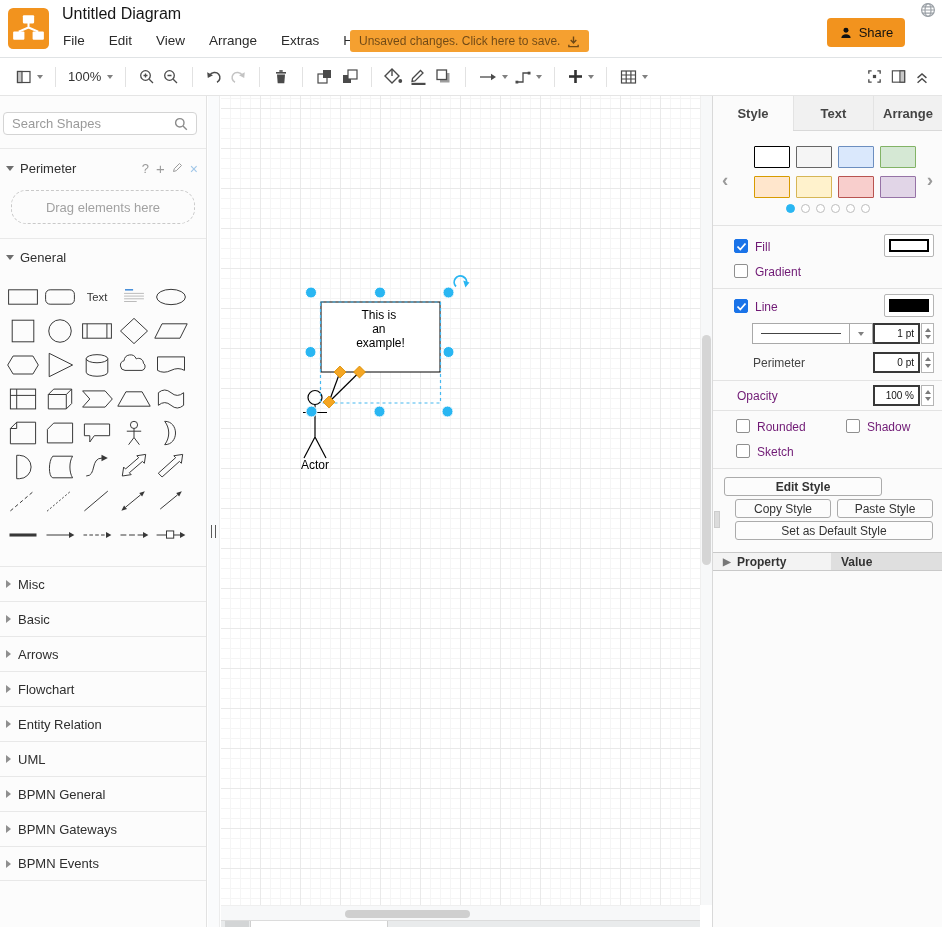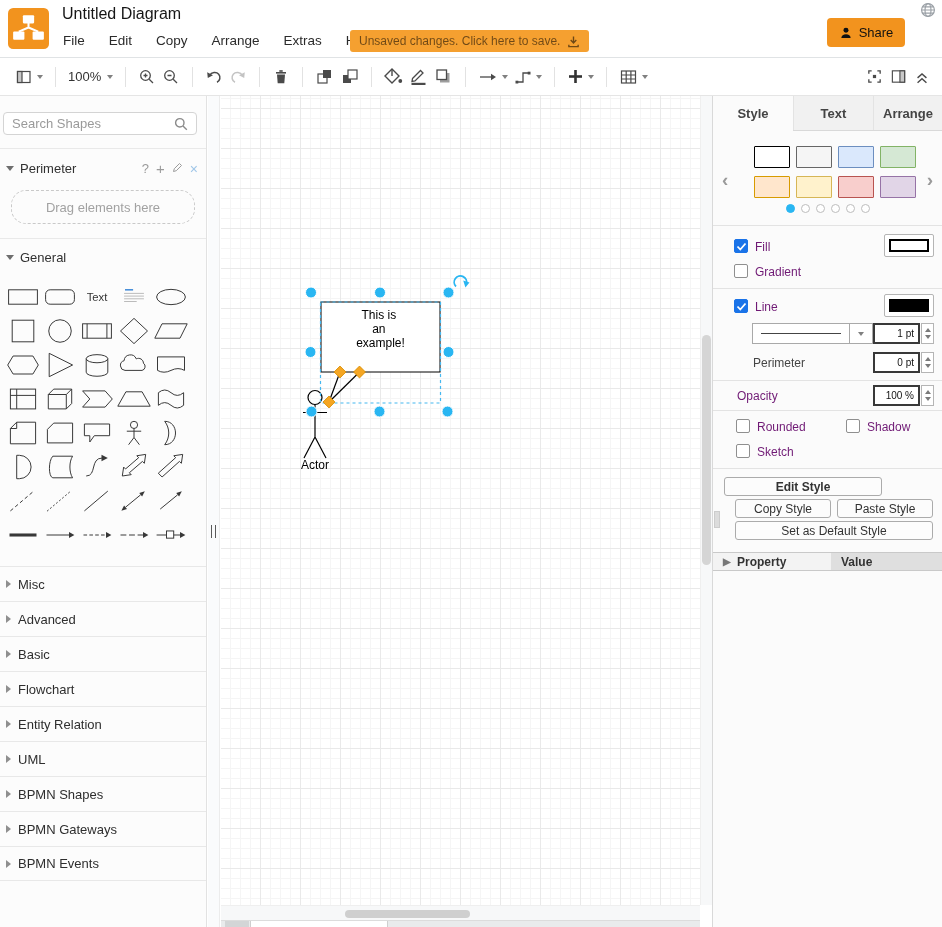--- a/index.html
+++ b/index.html
@@ -131,21 +131,21 @@
         </g>
         <rect x="14.5" y="7" width="11" height="8" fill="#fff" rx="1"></rect>
         <rect x="5" y="23" width="11" height="8" fill="#fff" rx="1"></rect>
         <rect x="24" y="23" width="11" height="8" fill="#fff" rx="1"></rect>
       </svg>
     </div>
     <div class="doc-title">Untitled Diagram</div>
     <div class="menubar">
         <span class="menu-item">File</span>
         <span class="menu-item">Edit</span>
-        <span class="menu-item">Copy</span>
+        <span class="menu-item">View</span>
         <span class="menu-item">Arrange</span>
         <span class="menu-item">Extras</span>
         <span class="menu-item">Help</span>
       </div>
     <div class="unsaved">
       <span>Unsaved changes. Click here to save.</span>
       <svg width="13" height="13" viewBox="0 0 14 14">
         <g stroke="rgba(0,0,0,0.55)" stroke-width="1.5" fill="none">
           <path d="M7,1.5v6.5M4,5.5L7,8.5L10,5.5M2,10.5v2h10v-2"></path>
         </g>
@@ -567,41 +567,41 @@
           </svg>
         </div>
       </div>
     <div class="lib-sections">
         <div class="lib-row">
           <span class="tri-right"></span>
           <span>Misc</span>
         </div>
         <div class="lib-row">
           <span class="tri-right"></span>
-          <span>Advanced</span>
-        </div>
-        <div class="lib-row">
-          <span class="tri-right"></span>
           <span>Basic</span>
         </div>
         <div class="lib-row">
           <span class="tri-right"></span>
+          <span>Arrows</span>
+        </div>
+        <div class="lib-row">
+          <span class="tri-right"></span>
           <span>Flowchart</span>
         </div>
         <div class="lib-row">
           <span class="tri-right"></span>
           <span>Entity Relation</span>
         </div>
         <div class="lib-row">
           <span class="tri-right"></span>
           <span>UML</span>
         </div>
         <div class="lib-row">
           <span class="tri-right"></span>
-          <span>BPMN Shapes</span>
+          <span>BPMN General</span>
         </div>
         <div class="lib-row">
           <span class="tri-right"></span>
           <span>BPMN Gateways</span>
         </div>
         <div class="lib-row">
           <span class="tri-right"></span>
           <span>BPMN Events</span>
         </div>
       </div>

